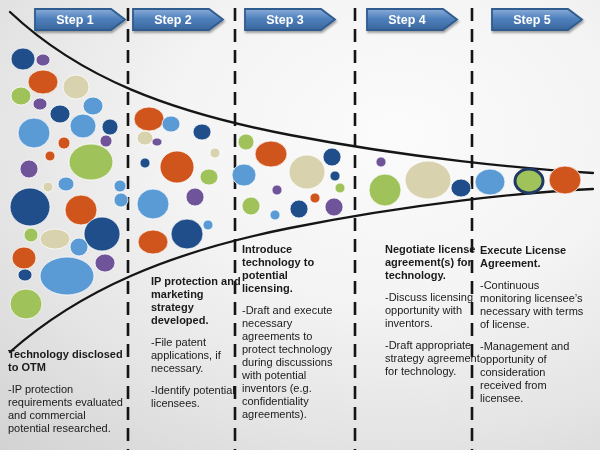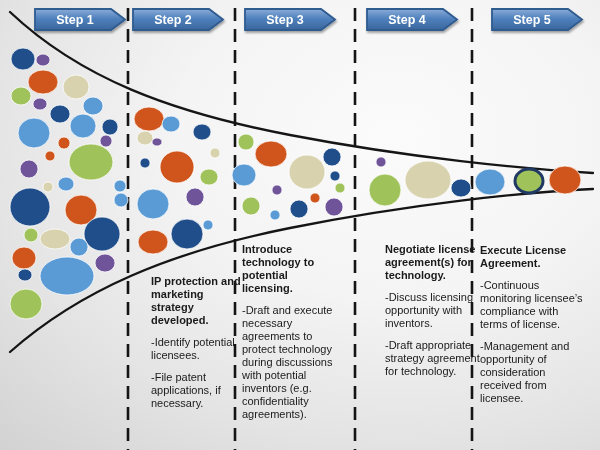--- a/index.html
+++ b/index.html
@@ -139,37 +139,41 @@
     <g>
       <polygon class="arrow" points="367,9 443,9 457,19.5 443,30 367,30"></polygon>
       <text class="arrow-label" x="407" y="24">Step 4</text>
     </g>
     <g>
       <polygon class="arrow" points="492,9 568,9 582,19.5 568,30 492,30"></polygon>
       <text class="arrow-label" x="532" y="24">Step 5</text>
     </g>
   </svg>
 
+  <div class="col c1">
+    <h3>Technology disclosed to OTM</h3>
+    <p>-IP protection requirements evaluated and commercial potential researched.</p>
+  </div>
 
   <div class="col c2">
     <h3>IP protection and marketing strategy developed.</h3>
+    <p>-File patent applications, if necessary.</p>
     <p>-Identify potential licensees.</p>
-    <p>-File patent applications, if necessary.</p>
   </div>
 
   <div class="col c3">
     <h3>Introduce technology to potential licensing.</h3>
     <p>-Draft and execute necessary agreements to protect technology during discussions with potential inventors (e.g. confidentiality agreements).</p>
   </div>
 
   <div class="col c4">
     <h3>Negotiate license agreement(s) for technology.</h3>
     <p>-Discuss licensing opportunity with inventors.</p>
     <p>-Draft appropriate strategy agreement for technology.</p>
   </div>
 
   <div class="col c5">
     <h3>Execute License Agreement.</h3>
-    <p>-Continuous monitoring licensee’s compliance with terms of license.</p>
+    <p>-Continuous monitoring licensee’s necessary with terms of license.</p>
     <p>-Management and opportunity of consideration received from licensee.</p>
   </div>
 
 </div>
 
 </body></html>

